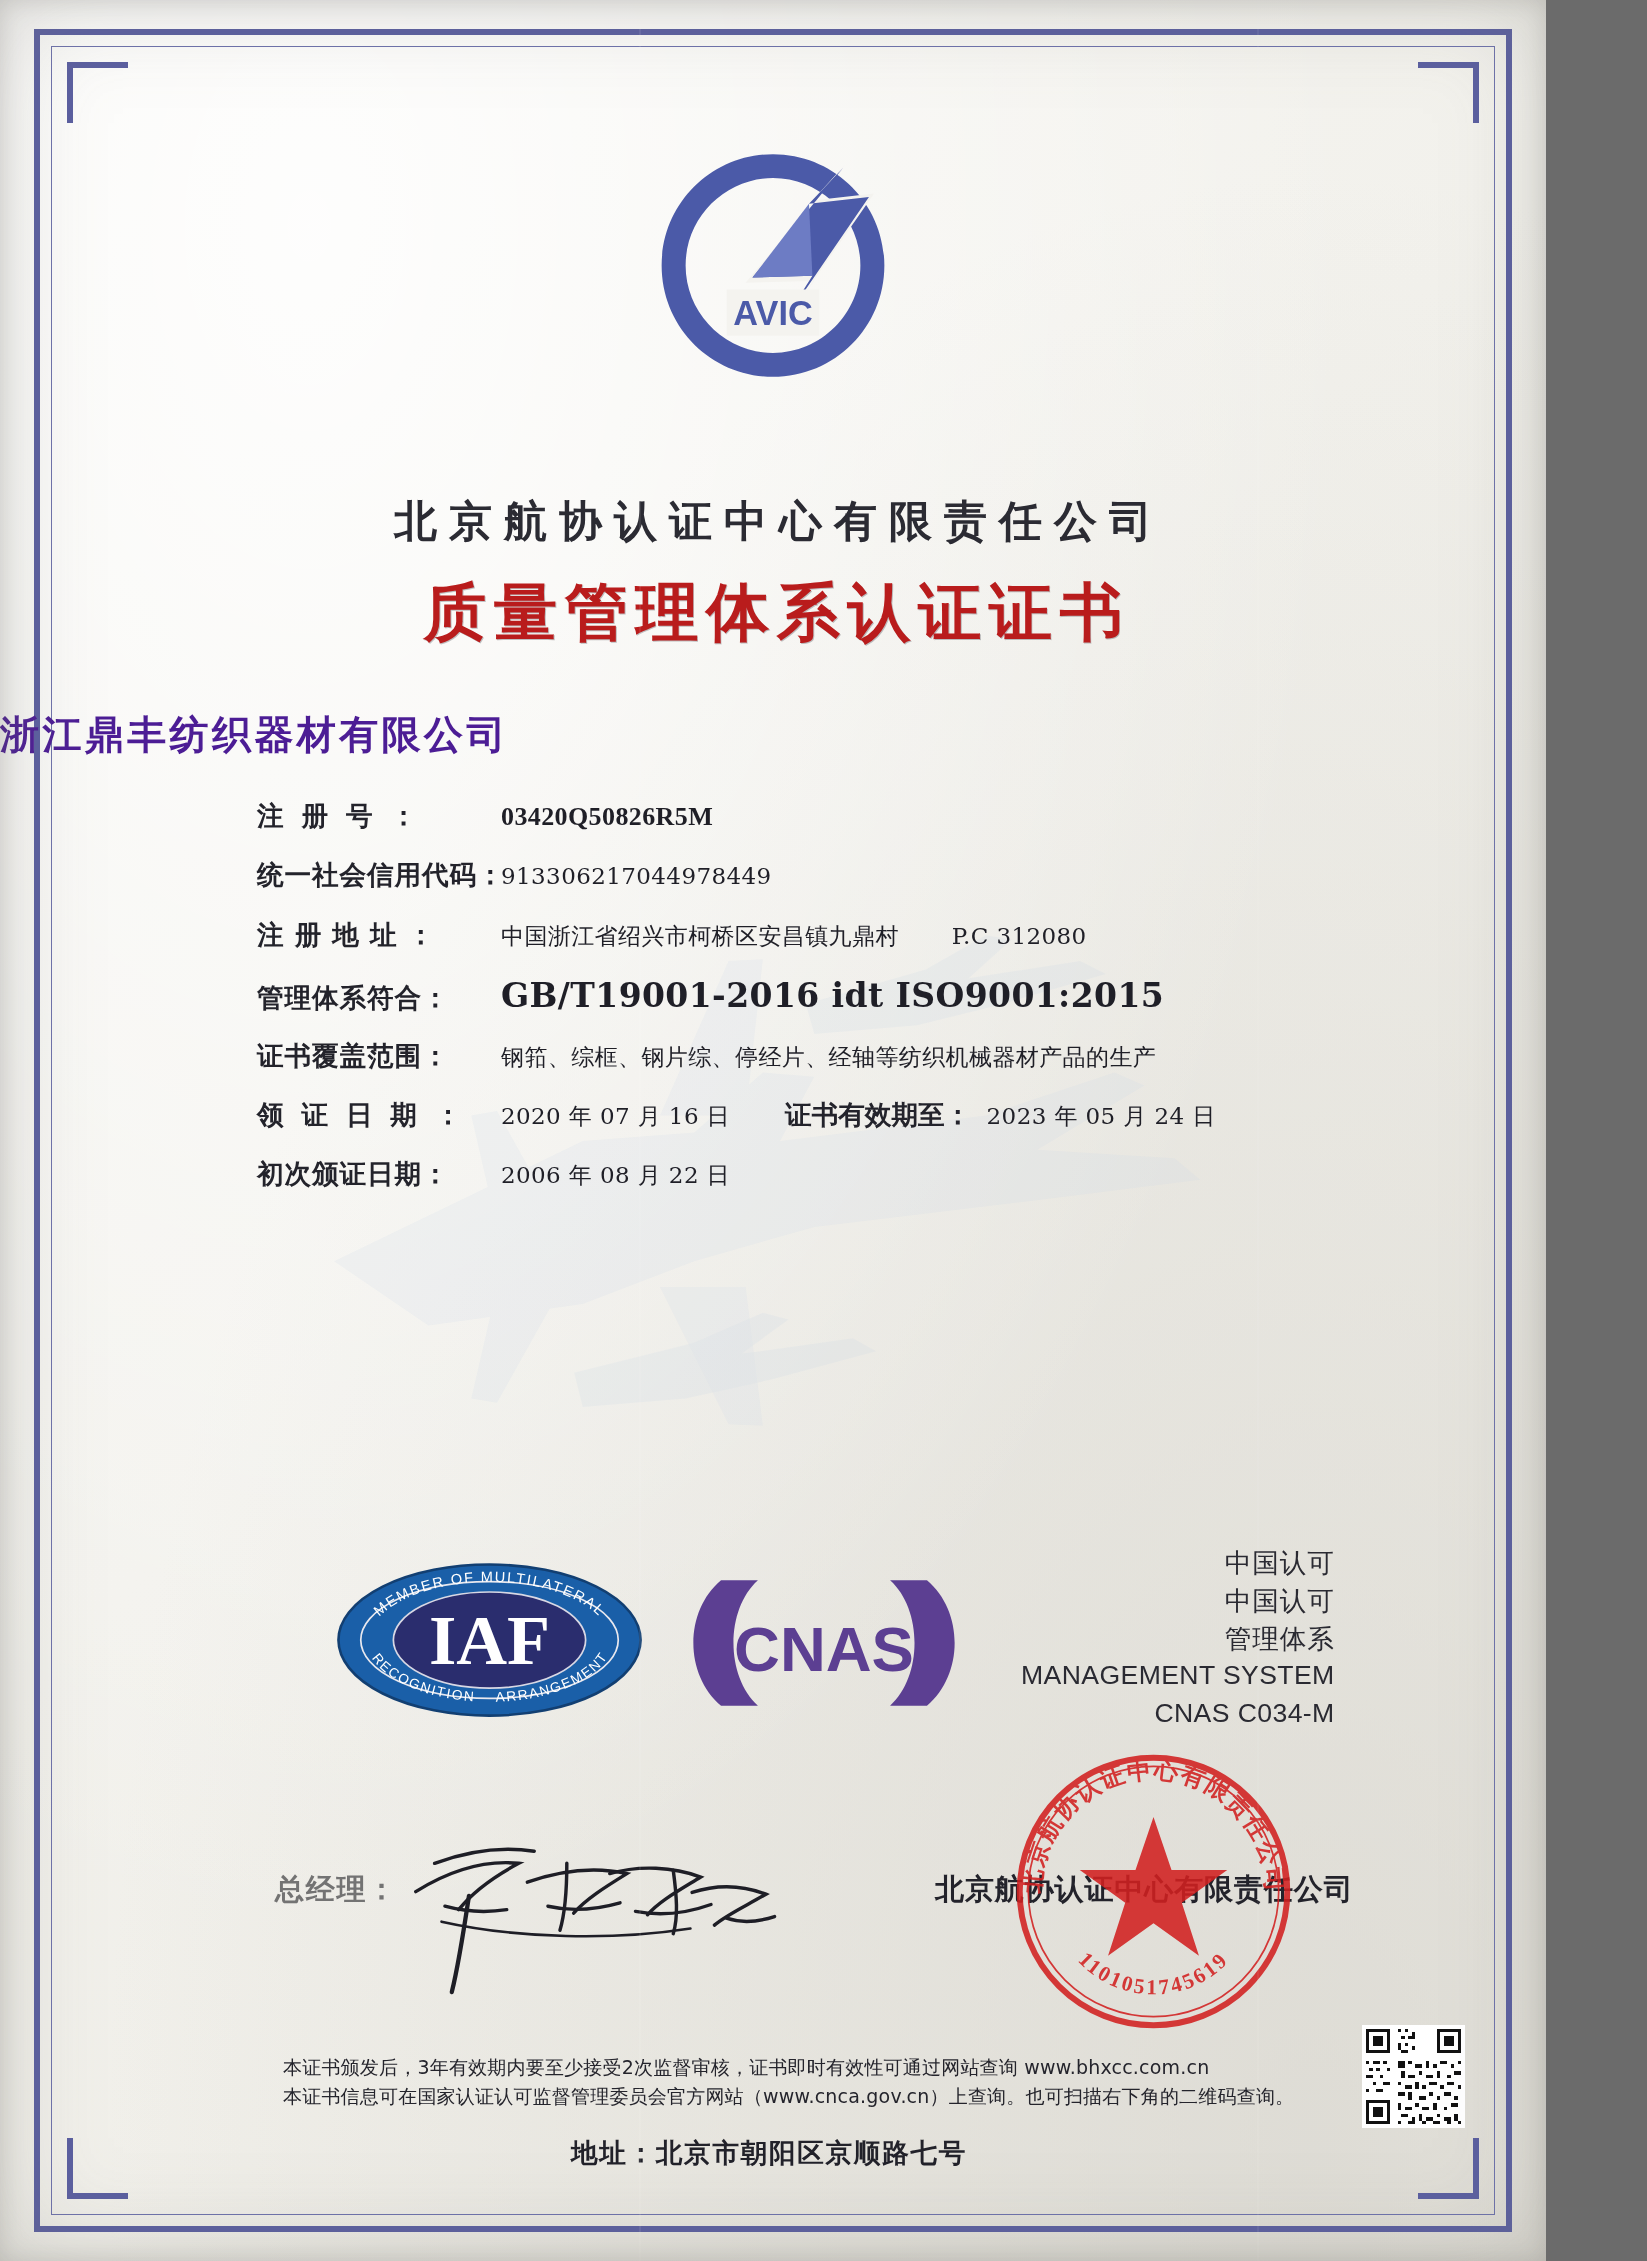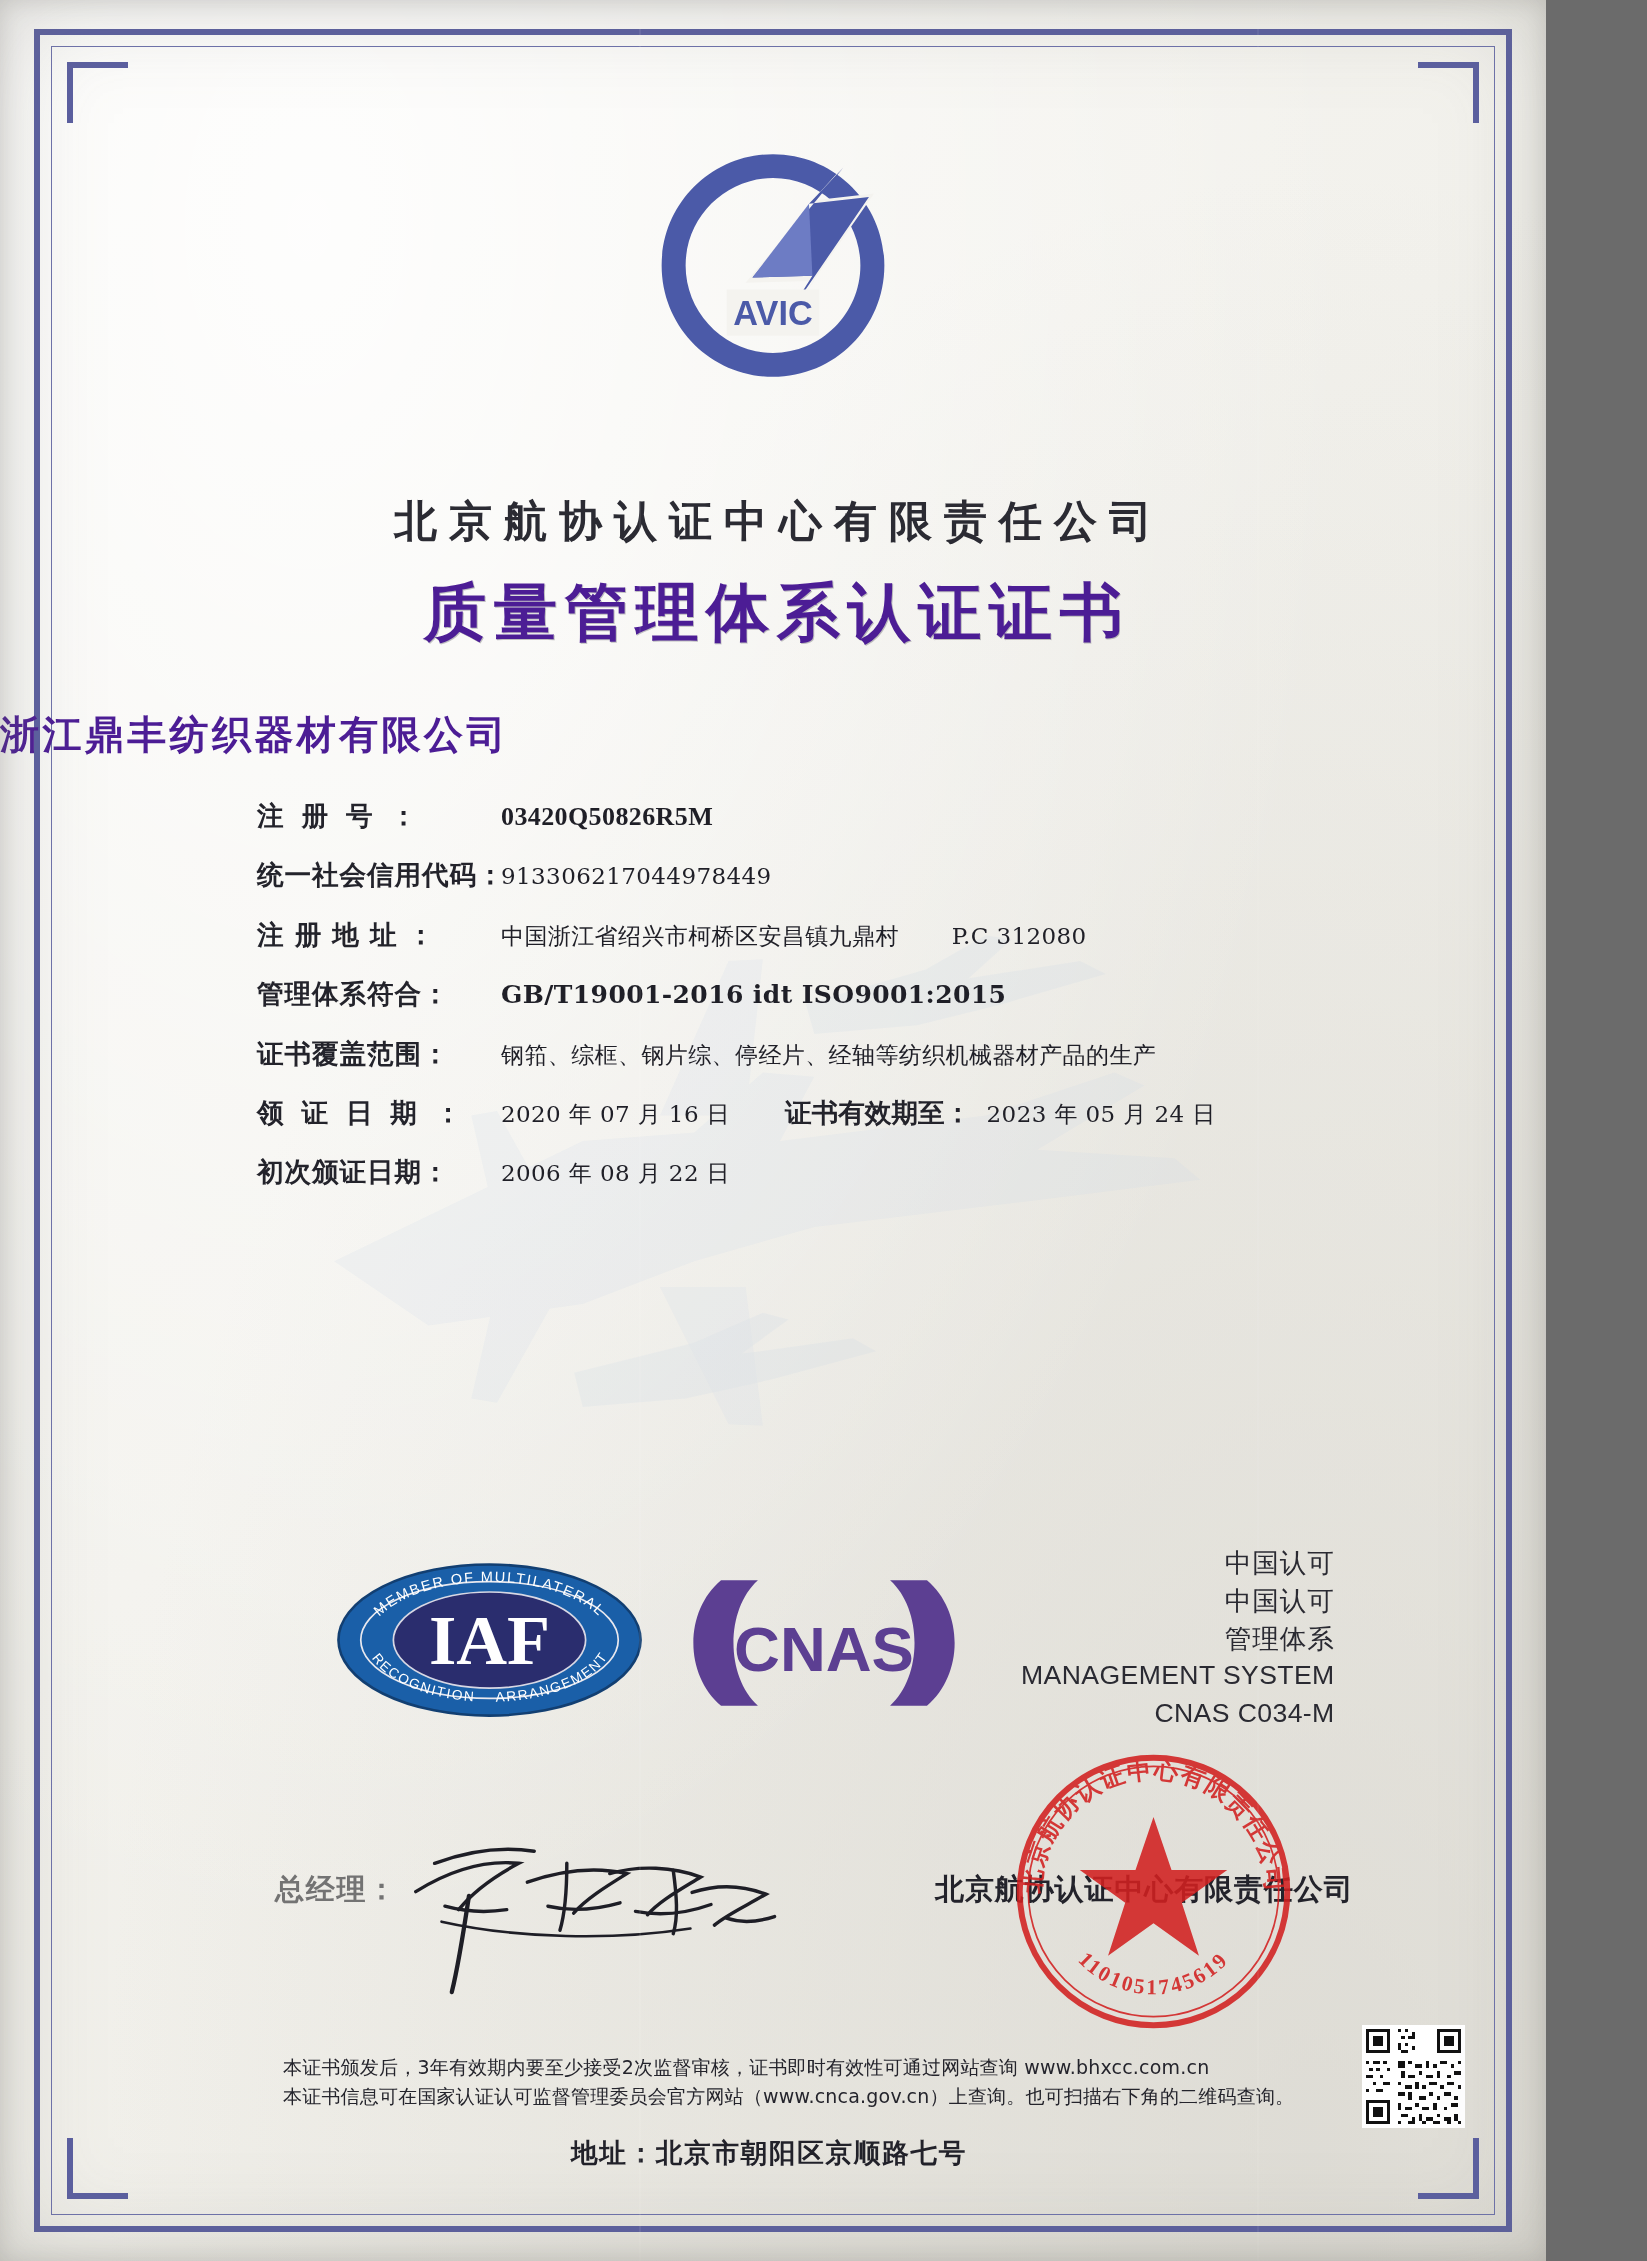--- a/index.html
+++ b/index.html
@@ -90,21 +90,21 @@
   }
   .cert-title {
     position: absolute;
     top: 570px;
     left: 0; right: 0;
     text-align: center;
     font-family: "DejaVu Serif", serif;
     font-size: 63px;
     letter-spacing: 7.7px;
     font-weight: 800;
-    color: #4c1d95;
+    color: #b91c1c;
     text-indent: 7.7px;
     text-shadow: 0.9px 0.9px 0 rgba(80,80,90,0.35);
   }
   .company-name {
     position: absolute;
     top: 708px;
     left: 0; right: 0;
     font-family: "DejaVu Serif", serif;
     font-size: 39px;
     letter-spacing: 3.4px;
@@ -131,21 +131,21 @@
     font-family: "DejaVu Serif", serif;
     font-size: 26.6px;
     color: #23232b;
     font-weight: 600;
     letter-spacing: 0.9px;
     white-space: nowrap;
   }
   .lbl.spread { letter-spacing: 4.3px; }
   .val {
     font-family: "DejaVu Serif", serif;
-    font-size: 25px;
+    font-size: 33px;
     color: #1f1f27;
     letter-spacing: 0.4px;
   }
   .val.bold { font-weight: 700; }
   .val.mono-ish { font-family: "Liberation Serif", serif; font-weight: 700; font-size: 26px; }
   .val.small { font-size: 23px; }
   .gap { display: inline-block; width: 53px; }
   .inline-lbl {
     font-family: "DejaVu Serif", serif;
     font-size: 26.6px;

